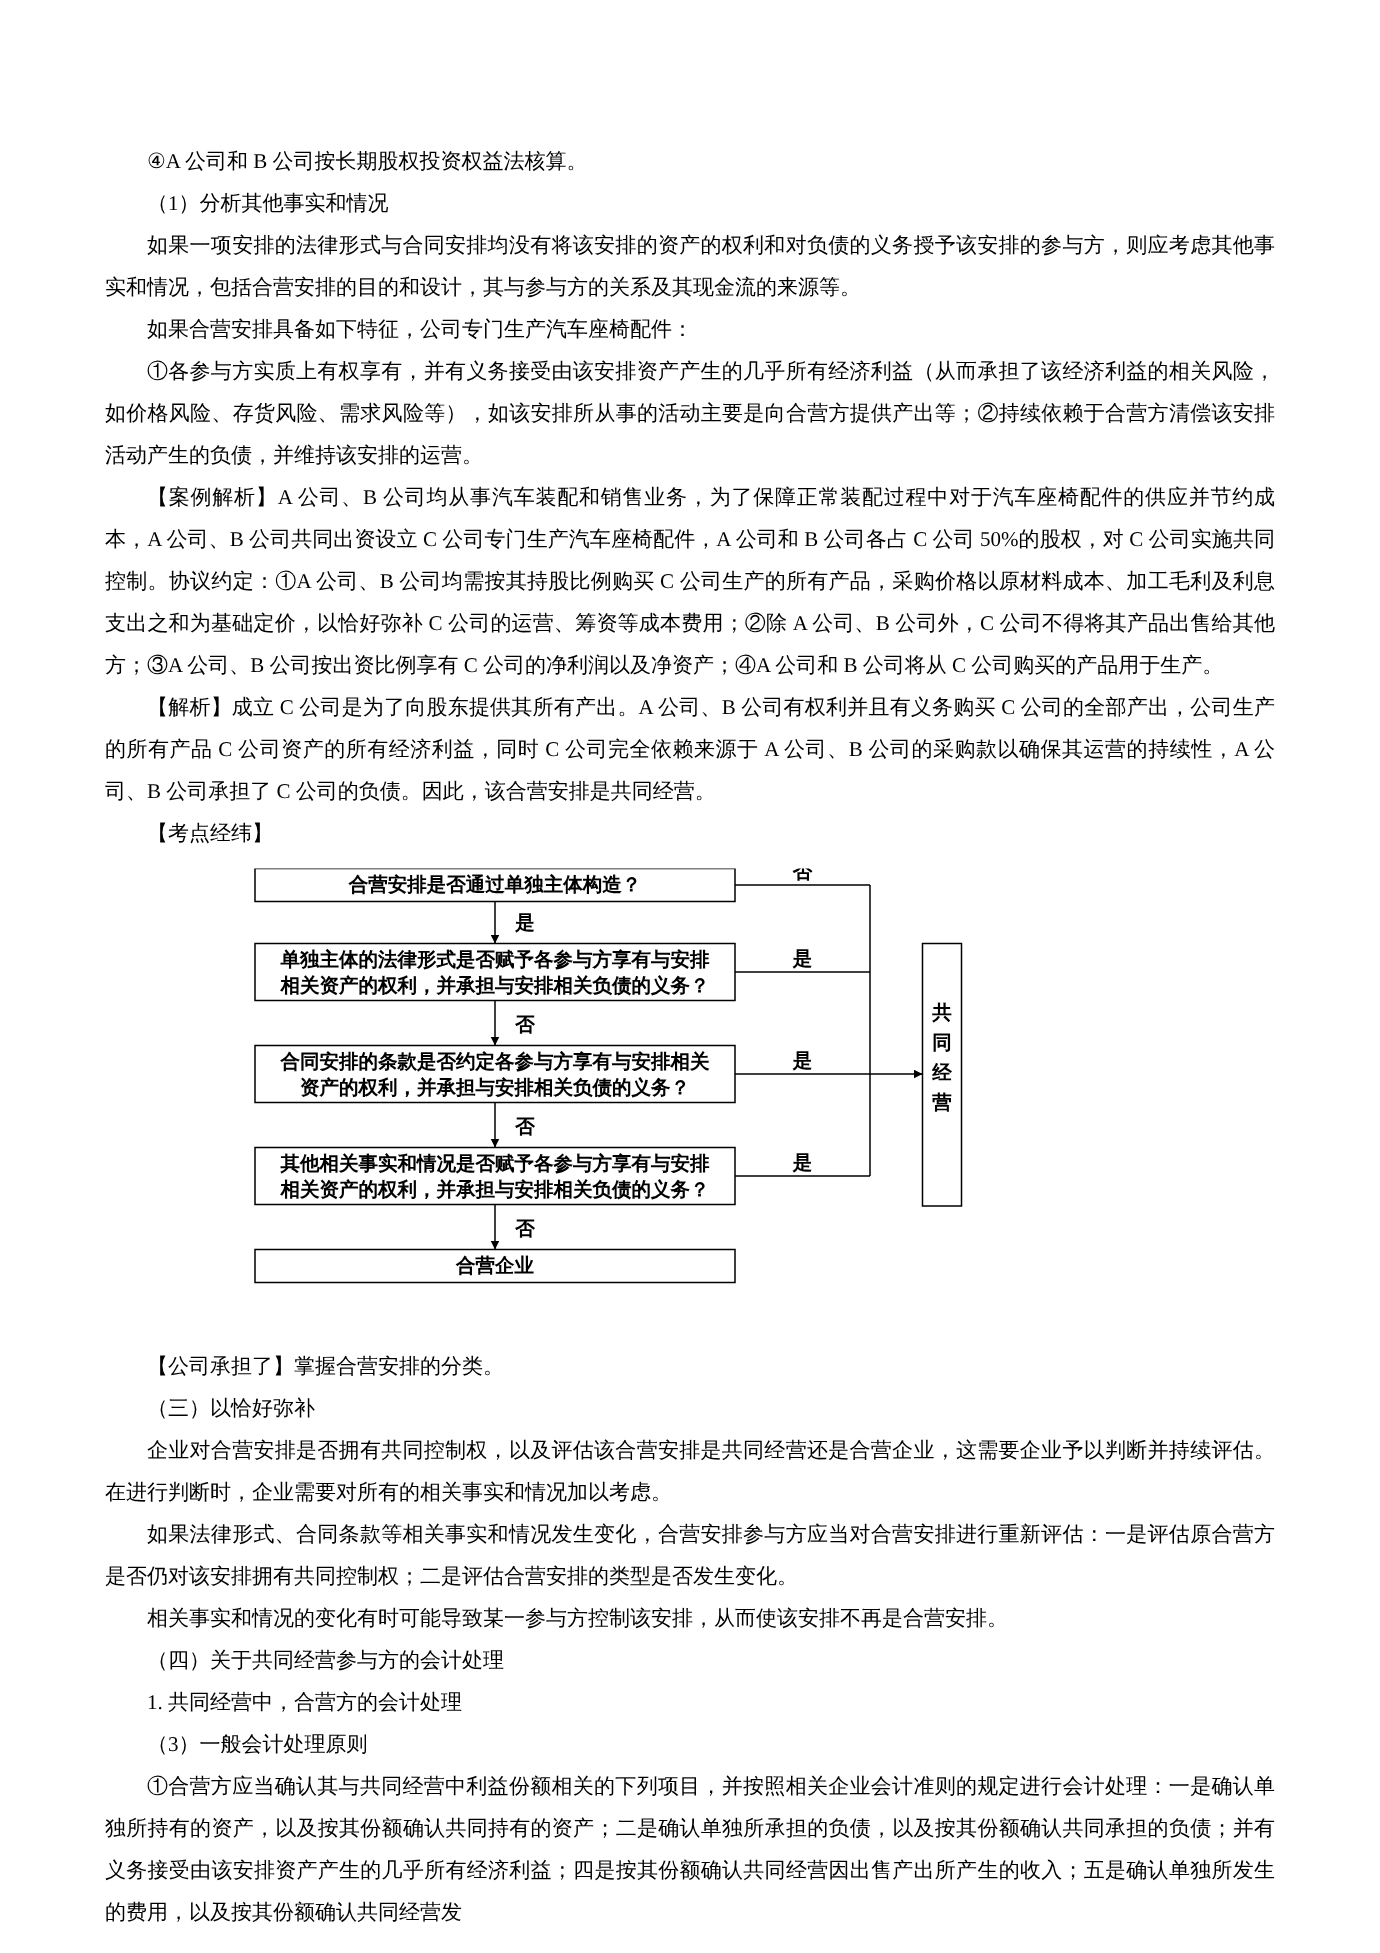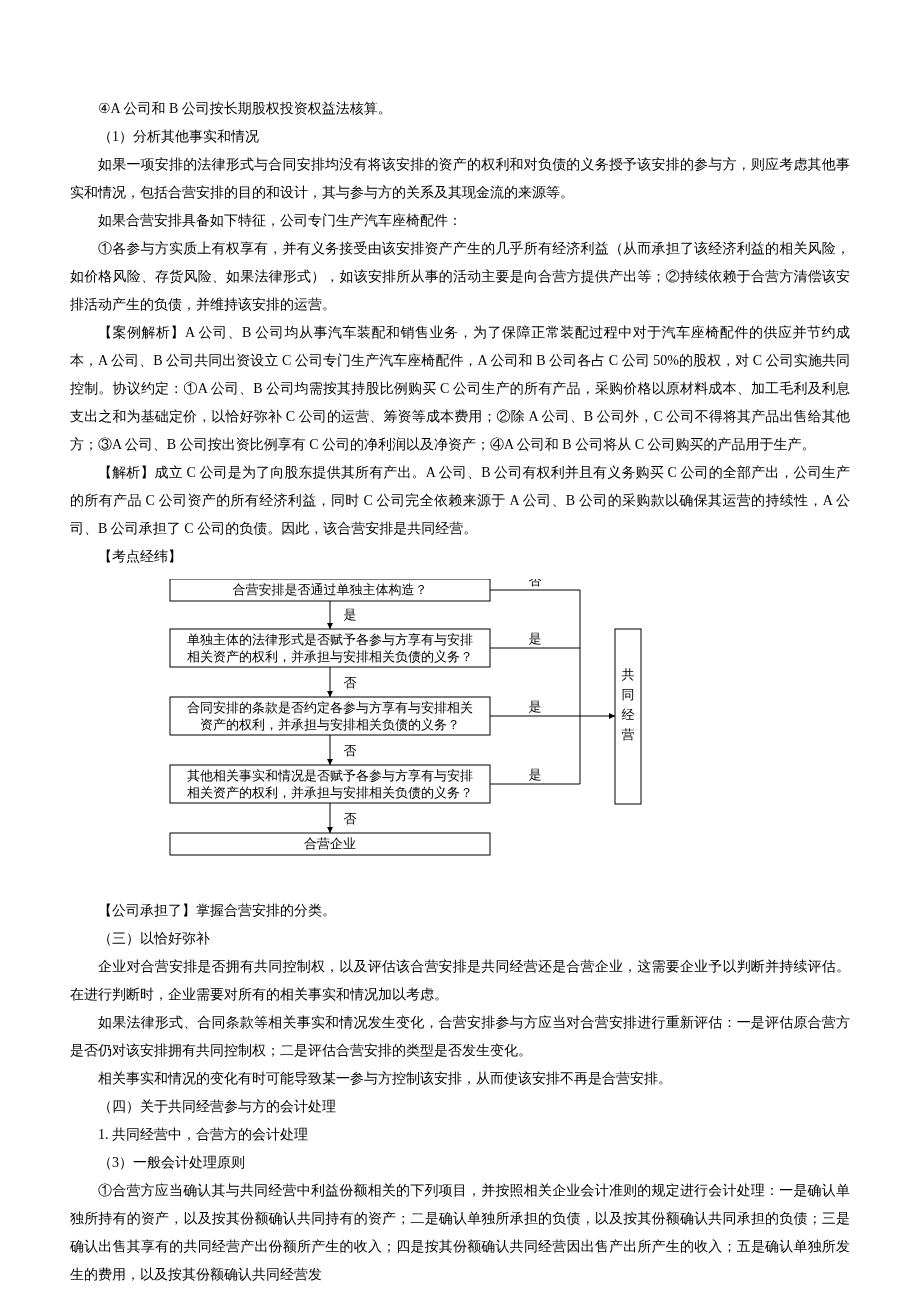--- a/index.html
+++ b/index.html
@@ -15,33 +15,34 @@
   }
   .para {
     text-indent: 2em;
     margin: 0;
     text-align: justify;
   }
   .diagram {
     margin: 8px 0 8px 90px;
     width: 490px;
     font-family: "SimSun", "宋体", serif;
+    font-weight: bold;
   }
   .diagram svg text {
     font-size: 13px;
   }
 </style>
 </head>
 <body>
 
 <p class="para">④A 公司和 B 公司按长期股权投资权益法核算。</p>
 <p class="para">（1）分析其他事实和情况</p>
 <p class="para">如果一项安排的法律形式与合同安排均没有将该安排的资产的权利和对负债的义务授予该安排的参与方，则应考虑其他事实和情况，包括合营安排的目的和设计，其与参与方的关系及其现金流的来源等。</p>
 <p class="para">如果合营安排具备如下特征，公司专门生产汽车座椅配件：</p>
-<p class="para">①各参与方实质上有权享有，并有义务接受由该安排资产产生的几乎所有经济利益（从而承担了该经济利益的相关风险，如价格风险、存货风险、如果法律形式），如该安排所从事的活动主要是向合营方提供产出等；②持续依赖于合营方清偿该安排活动产生的负债，并维持该安排的运营。</p>
+<p class="para">①各参与方实质上有权享有，并有义务接受由该安排资产产生的几乎所有经济利益（从而承担了该经济利益的相关风险，如价格风险、存货风险、需求风险等），如该安排所从事的活动主要是向合营方提供产出等；②持续依赖于合营方清偿该安排活动产生的负债，并维持该安排的运营。</p>
 <p class="para">【案例解析】A 公司、B 公司均从事汽车装配和销售业务，为了保障正常装配过程中对于汽车座椅配件的供应并节约成本，A 公司、B 公司共同出资设立 C 公司专门生产汽车座椅配件，A 公司和 B 公司各占 C 公司 50%的股权，对 C 公司实施共同控制。协议约定：①A 公司、B 公司均需按其持股比例购买 C 公司生产的所有产品，采购价格以原材料成本、加工毛利及利息支出之和为基础定价，以恰好弥补 C 公司的运营、筹资等成本费用；②除 A 公司、B 公司外，C 公司不得将其产品出售给其他方；③A 公司、B 公司按出资比例享有 C 公司的净利润以及净资产；④A 公司和 B 公司将从 C 公司购买的产品用于生产。</p>
 <p class="para">【解析】成立 C 公司是为了向股东提供其所有产出。A 公司、B 公司有权利并且有义务购买 C 公司的全部产出，公司生产的所有产品 C 公司资产的所有经济利益，同时 C 公司完全依赖来源于 A 公司、B 公司的采购款以确保其运营的持续性，A 公司、B 公司承担了 C 公司的负债。因此，该合营安排是共同经营。</p>
 <p class="para">【考点经纬】</p>
 
 <div class="diagram">
 <svg viewBox="0 0 490 300" width="490" height="300">
   <g font-family="SimSun" font-size="13" text-anchor="middle">
 
     <rect x="10" y="0" width="320" height="22" fill="none" stroke="#000"></rect>
     <text x="170" y="15">合营安排是否通过单独主体构造？</text>
@@ -105,13 +106,13 @@
 </div>
 
 <p class="para">【公司承担了】掌握合营安排的分类。</p>
 <p class="para">（三）以恰好弥补</p>
 <p class="para">企业对合营安排是否拥有共同控制权，以及评估该合营安排是共同经营还是合营企业，这需要企业予以判断并持续评估。在进行判断时，企业需要对所有的相关事实和情况加以考虑。</p>
 <p class="para">如果法律形式、合同条款等相关事实和情况发生变化，合营安排参与方应当对合营安排进行重新评估：一是评估原合营方是否仍对该安排拥有共同控制权；二是评估合营安排的类型是否发生变化。</p>
 <p class="para">相关事实和情况的变化有时可能导致某一参与方控制该安排，从而使该安排不再是合营安排。</p>
 <p class="para">（四）关于共同经营参与方的会计处理</p>
 <p class="para">1. 共同经营中，合营方的会计处理</p>
 <p class="para">（3）一般会计处理原则</p>
-<p class="para">①合营方应当确认其与共同经营中利益份额相关的下列项目，并按照相关企业会计准则的规定进行会计处理：一是确认单独所持有的资产，以及按其份额确认共同持有的资产；二是确认单独所承担的负债，以及按其份额确认共同承担的负债；三是确认出售其享有的共同经营产出份额所产生的收入；四是按其份额确认共同经营因出售产出所产生的收入；五是确认单独所发生的费用，以及按其份额确认共同经营发</p>
+<p class="para">①合营方应当确认其与共同经营中利益份额相关的下列项目，并按照相关企业会计准则的规定进行会计处理：一是确认单独所持有的资产，以及按其份额确认共同持有的资产；二是确认单独所承担的负债，以及按其份额确认共同承担的负债；并有义务接受由该安排资产产生的几乎所有经济利益；四是按其份额确认共同经营因出售产出所产生的收入；五是确认单独所发生的费用，以及按其份额确认共同经营发</p>
 
 </body></html>

